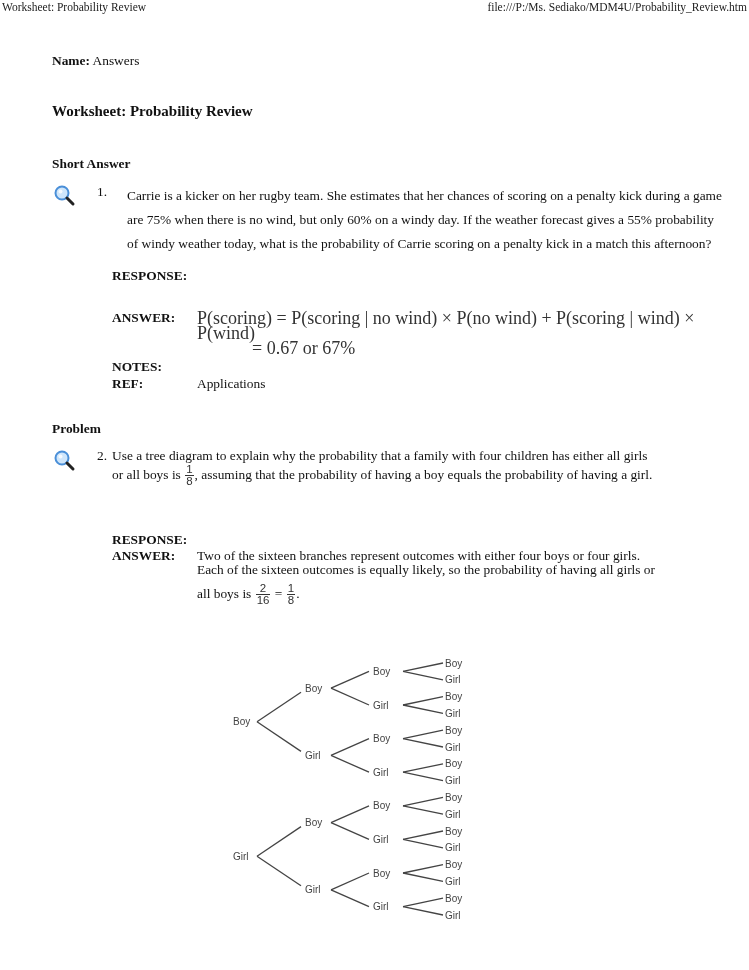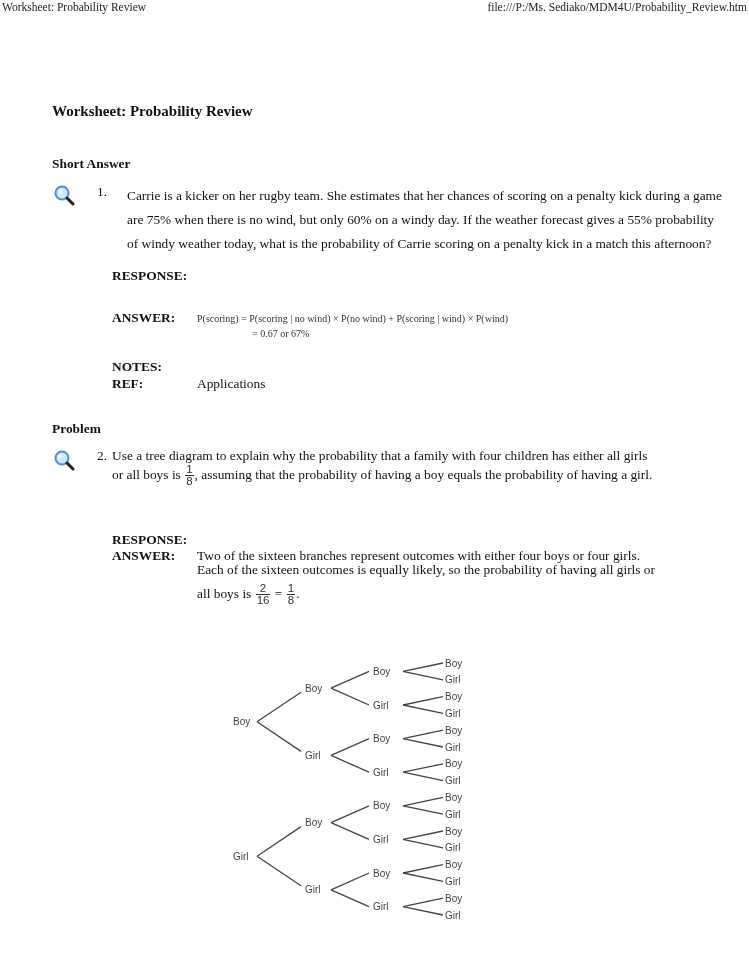--- a/index.html
+++ b/index.html
@@ -12,31 +12,35 @@
   .ftr-right{right:2px;}
   .abs{position:absolute;}
   b{font-weight:bold;}
   .qtext{position:absolute;left:127px;width:600px;line-height:24px;}
   .qnum{position:absolute;left:97px;}
   .label{font-weight:bold;}
   .mag{position:absolute;width:24px;height:24px;}
   .frac{display:inline-block;vertical-align:middle;text-align:center;font-family:"Liberation Sans",sans-serif;font-size:11.5px;line-height:11px;color:#333;margin:0 1px;}
   .frac .num{display:block;border-bottom:1px solid #333;padding:0 1px;}
   .frac .den{display:block;padding:0 1px;}
-  .math{font-family:"Liberation Serif",serif;font-size:10px;color:#333;line-height:15px;}
+  .math{font-family:"Liberation Serif",serif;font-size:18px;color:#333;line-height:15px;}
   .tree text{font-family:"Liberation Sans","DejaVu Sans",sans-serif;font-size:10px;fill:#444;}
   .tree line{stroke:#444;stroke-width:1.3;}
 </style>
 </head>
 <body>
 
 <div class="hdr hdr-left">Worksheet: Probability Review</div>
 <div class="hdr hdr-right">file:///P:/Ms. Sediako/MDM4U/Probability_Review.htm</div>
 
 <div class="abs" style="left:52px;top:52px;line-height:17px;">
+  <div>
+    <b>Name:</b>
+    <span>Answers</span>
+  </div>
 </div>
 
 <div class="abs" style="left:52px;top:103px;font-size:15px;font-weight:bold;">Worksheet: Probability Review</div>
 
 <div class="abs" style="left:52px;top:156px;font-weight:bold;">Short Answer</div>
 
 <svg class="mag" style="left:52px;top:183px;" viewBox="0 0 24 24">
   <circle cx="10" cy="10" r="6.5" fill="#cfe6fb" stroke="#4a8fd8" stroke-width="2"></circle>
   <circle cx="8.5" cy="8.5" r="2" fill="#fff" opacity="0.8"></circle>
   <line x1="15" y1="15" x2="21" y2="21" stroke="#222" stroke-width="3" stroke-linecap="round"></line>

